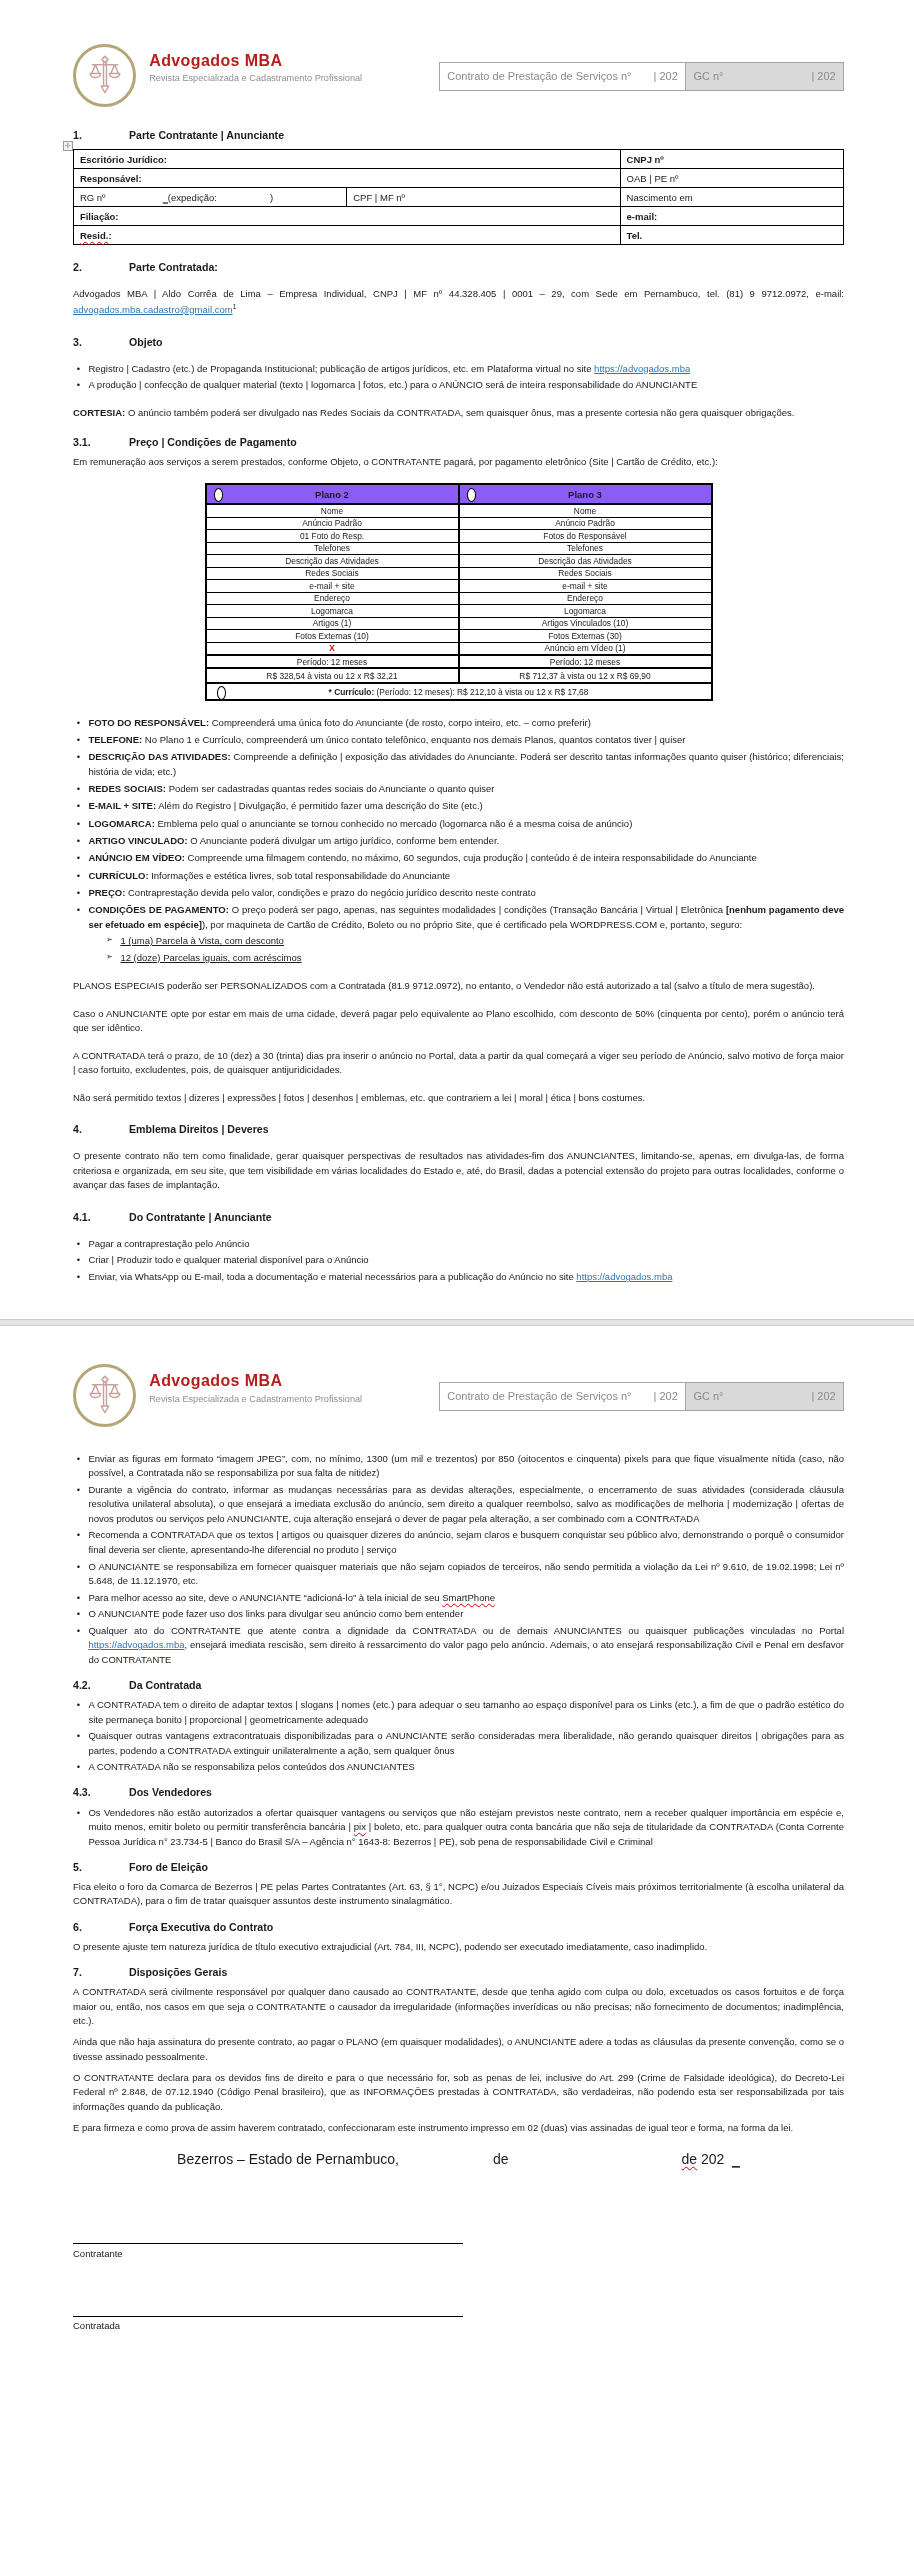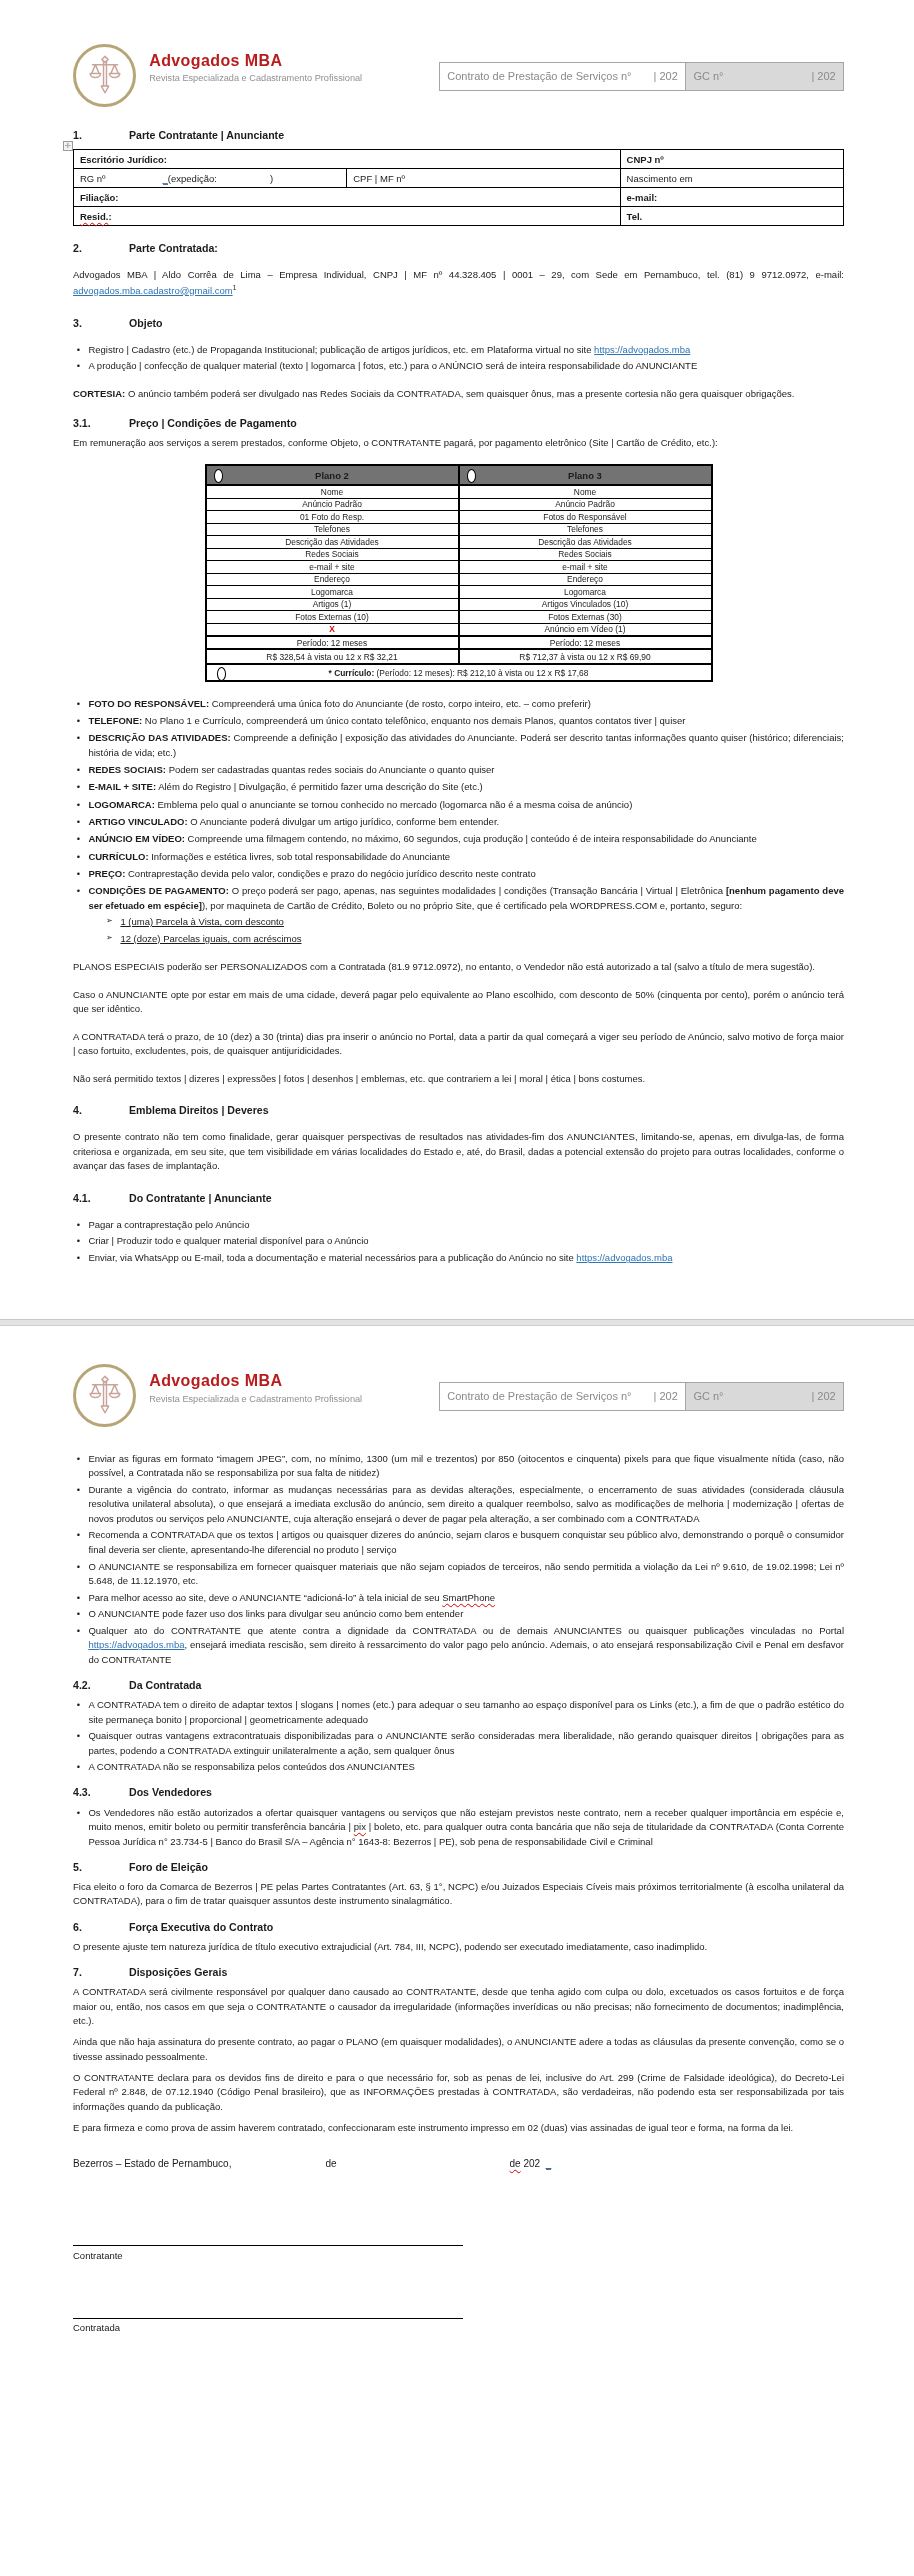--- a/index.html
+++ b/index.html
@@ -51,35 +51,35 @@
   table.info td.b { font-weight:bold; }
   .rg-cell span.gap1 { display:inline-block; width:57px; }
   .rg-cell span.gap2 { display:inline-block; width:53px; }
   .blue-underscore { color:#1b1b1b; border-bottom:1.5px solid #4472c4; }
 
   
   table.plans { width:508px; margin:7.3px auto 7.3px auto; border-collapse:collapse; border:2.2px solid #000;
                 font-size:8.4px; text-align:center; table-layout:fixed; }
   table.plans td { border:0.7px solid #000; height:12.5px; padding:0.7px 2.9px; position:relative; }
   table.plans td.vline { border-left:2.2px solid #000; }
-  table.plans tr.head td { background:#737373; font-weight:bold; font-size:9.5px; height:20px;
+  table.plans tr.head td { background:#8b5cf6; font-weight:bold; font-size:9.5px; height:20px;
                            border-bottom:2.2px solid #000; }
   table.plans tr.band-top td { border-top:2.2px solid #000; }
   table.plans tr.price td { border-top:2.2px solid #000; height:14.7px; }
   table.plans tr.curr td { border-top:2.2px solid #000; height:17px; }
   .radio-oval { display:inline-block; width:9.5px; height:14px; border:1.5px solid #000; border-radius:50%;
                 background:#fff; position:absolute; left:7.3px; top:2.9px; }
   .red-x { color:#e00000; font-weight:bold; }
 
   
   ul.defs > li { margin:2.9px 0; }
 
   
   .p2-content { margin-top:17.6px; }
-  .date-line { font-size:10px; margin-top:23px; }
+  .date-line { font-size:14px; margin-top:16px;text-align:center; }
   .date-line .gap-a { display:inline-block; width:94px; }
   .date-line .gap-b { display:inline-block; width:173px; }
   .sig-block { margin-top:76px; }
   .sig-line { width:390px; border-bottom:1.5px solid #000; height:0; }
   .sig-label { font-size:9.5px; margin-top:3.7px; }
   .sig-2 { margin-top:57px; }
 </style>
 </head>
 <body>
 
@@ -124,20 +124,24 @@
       <span>Parte Contratante | Anunciante</span>
     </div>
 
     <div class="info-table-wrap" style="margin-top:1.5px">
       <div class="table-handle">✛</div>
       <table class="info">
         <tbody>
             <tr>
           <td colspan="2" class="b" style="width:71%">Escritório Jurídico:</td>
           <td class="b" style="width:29%">CNPJ nº</td>
+        </tr>
+        <tr>
+          <td colspan="2" class="b">Responsável:</td>
+          <td>OAB | PE nº</td>
         </tr>
         <tr>
           <td class="rg-cell" style="width:42.5%">
             <span>RG nº</span><span class="gap1"></span><span class="blue-underscore">_</span><span>(expedição:</span><span class="gap2"></span><span>)</span>
           </td>
           <td style="width:28.5%">CPF | MF nº</td>
           <td>Nascimento em</td>
         </tr>
         <tr>
           <td colspan="2" class="b">Filiação:</td>

